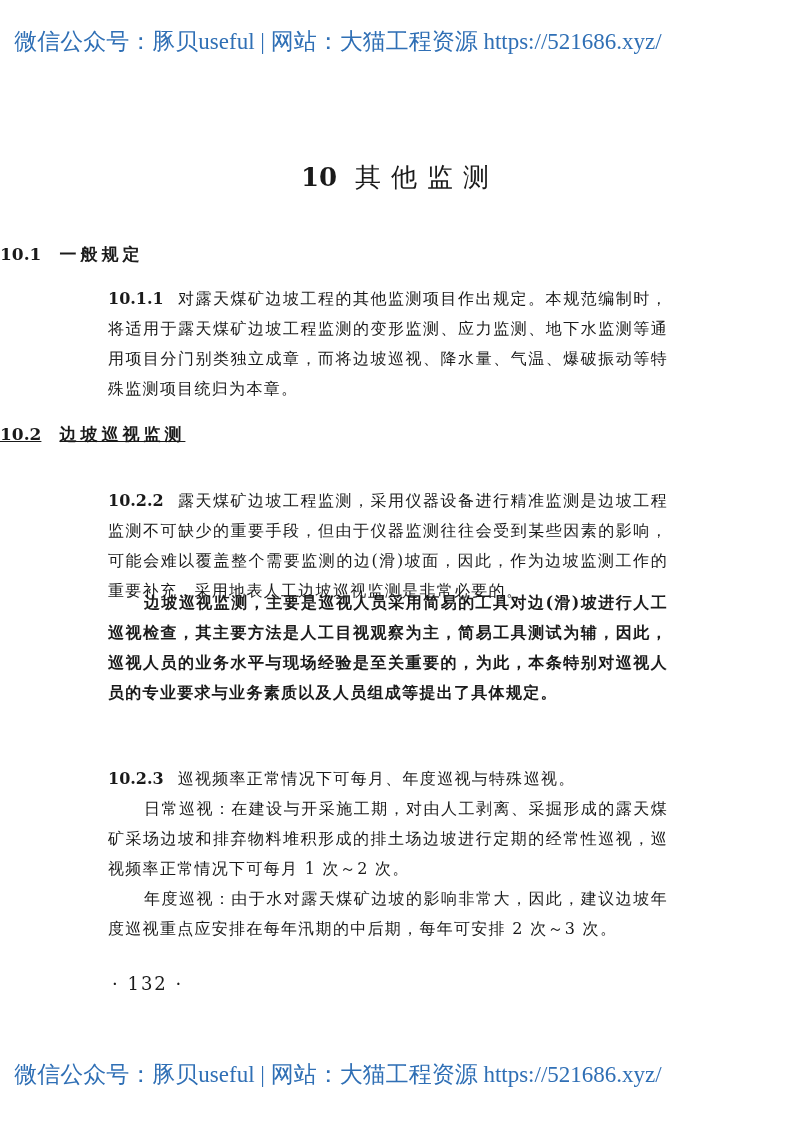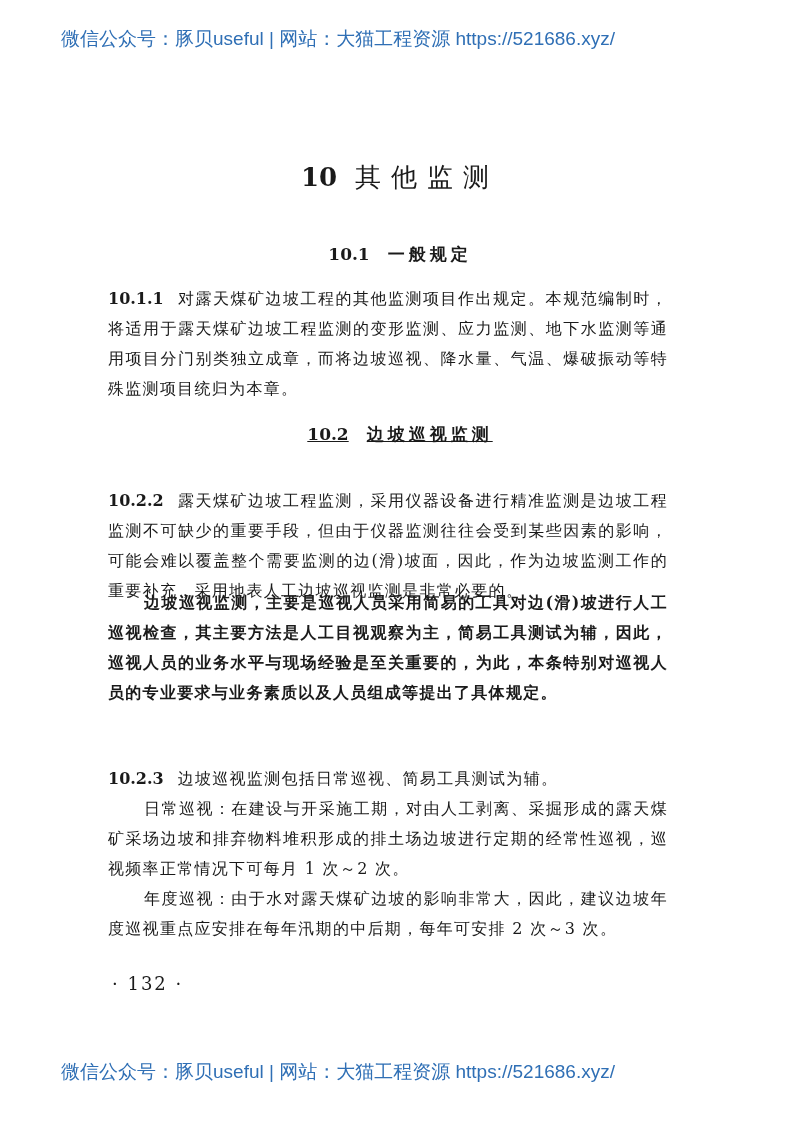--- a/index.html
+++ b/index.html
@@ -3,32 +3,32 @@
   <meta charset="utf-8">
   <style>
     html, body { margin: 0; padding: 0; background: #ffffff; }
     body {
       width: 800px; height: 1127px; position: relative; overflow: hidden;
       font-family: "DejaVu Serif", "Liberation Serif", serif;
       color: #1a1a1a;
     }
     .watermark {
       position: absolute; left: 0; width: 676px; text-align: center;
-      font-family: Liberation Sans, sans-serif;
-      font-size: 19px; color: #2f6fb5; letter-spacing: 0px; white-space: nowrap;
+      font-family: Liberation Serif, serif;
+      font-size: 23px; color: #2f6fb5; letter-spacing: 0px; white-space: nowrap;
     }
     .wm-top { top: 26px; }
     .wm-bottom { top: 1059px; }
     .chapter-title {
       position: absolute; top: 160px; left: 0; width: 800px; text-align: center;
       font-size: 26px; letter-spacing: 10px; font-weight: normal;
     }
     .chapter-title .num { font-weight: bold; margin-right: 18px; letter-spacing: 0; }
     .section-heading {
-      position: absolute; left: 0; width: 800px; text-align: center;
+      position: absolute; left: 0; width: 800px; 
       font-size: 17px; font-weight: bold; letter-spacing: 4px;
     }
     .section-heading .num { margin-right: 18px; letter-spacing: 0; }
     .sec1 { top: 243px; }
     .sec2 { top: 423px; }
     .content { position: absolute; left: 108px; width: 560px; font-size: 16px; line-height: 30px; letter-spacing: 1.3px; text-align: justify; }
     .para { margin: 0; }
     .clause-num { font-weight: bold; margin-right: 14px; letter-spacing: 0; }
     .indent { text-indent: 36px; }
     .p1 { top: 284px; }
@@ -64,21 +64,21 @@
 
 <div class="content p2">
   <p class="para"><span class="clause-num">10.2.2</span><span>露天煤矿边坡工程监测，采用仪器设备进行精准监测是边坡工程监测不可缺少的重要手段，但由于仪器监测往往会受到某些因素的影响，可能会难以覆盖整个需要监测的边(滑)坡面，因此，作为边坡监测工作的重要补充，采用地表人工边坡巡视监测是非常必要的。</span></p>
 </div>
 
 <div class="content p3">
   <p class="para indent">边坡巡视监测，主要是巡视人员采用简易的工具对边(滑)坡进行人工巡视检查，其主要方法是人工目视观察为主，简易工具测试为辅，因此，巡视人员的业务水平与现场经验是至关重要的，为此，本条特别对巡视人员的专业要求与业务素质以及人员组成等提出了具体规定。</p>
 </div>
 
 <div class="content p4">
-  <p class="para"><span class="clause-num">10.2.3</span><span>边坡巡视监测包括日常巡视、简易工具测试为辅。</span></p>
+  <p class="para"><span class="clause-num">10.2.3</span><span>巡视频率正常情况下可每月、年度巡视与特殊巡视。</span></p>
 </div>
 
 <div class="content p5">
   <p class="para indent">日常巡视：在建设与开采施工期，对由人工剥离、采掘形成的露天煤矿采场边坡和排弃物料堆积形成的排土场边坡进行定期的经常性巡视，巡视频率正常情况下可每月 1 次～2 次。</p>
 </div>
 
 <div class="content p6">
   <p class="para indent">年度巡视：由于水对露天煤矿边坡的影响非常大，因此，建议边坡年度巡视重点应安排在每年汛期的中后期，每年可安排 2 次～3 次。</p>
 </div>
 

